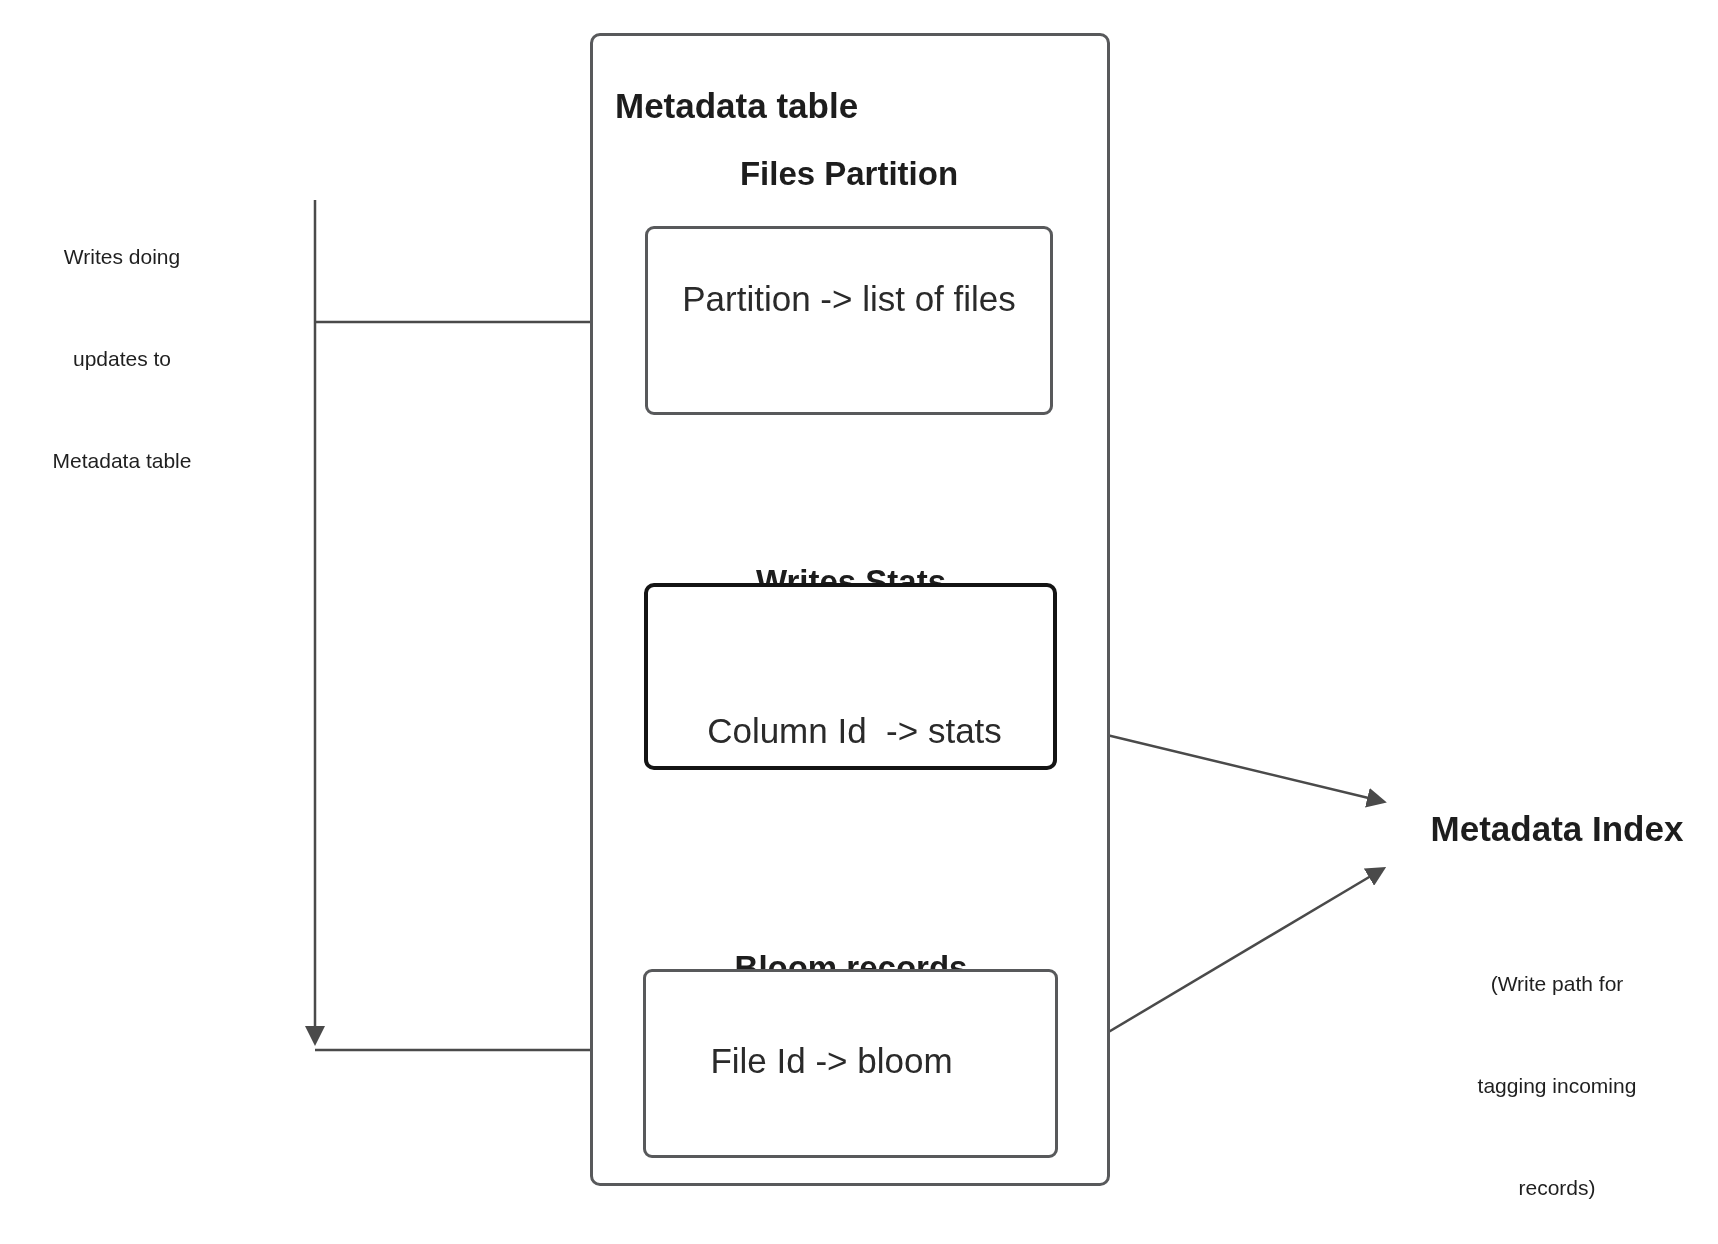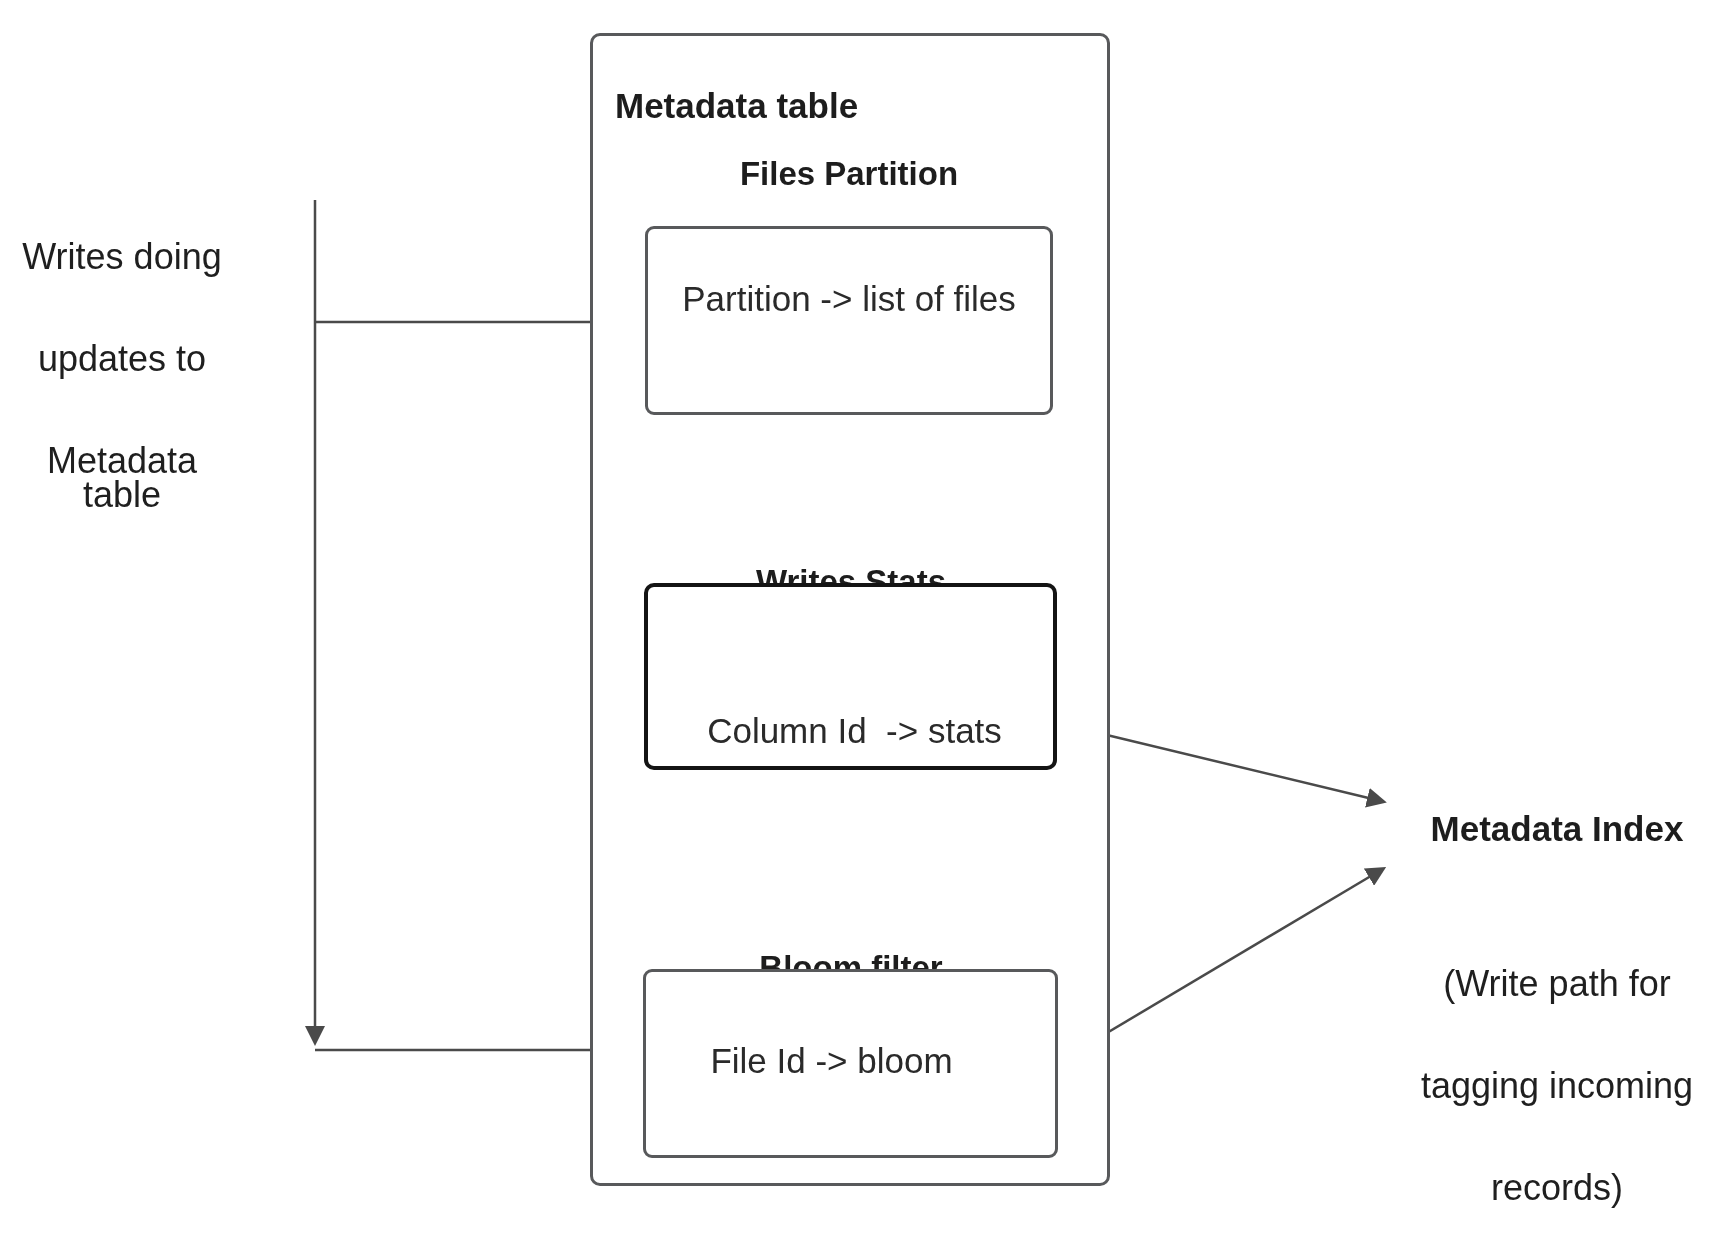--- a/index.html
+++ b/index.html
@@ -39,21 +39,21 @@
   .content-text {
     position: absolute;
     font-size: 35px;
     line-height: 34px;
     color: #2a2a2a;
     text-align: center;
     white-space: pre-wrap;
   }
   .note-text {
     position: absolute;
-    font-size: 36px;
+    font-size: 21px;
     line-height: 34px;
     color: #1f1f1f;
     text-align: center;
     white-space: pre-wrap;
   }
   #connector-layer {
     position: absolute;
     left: 0; top: 0;
     width: 1718px;
     height: 1244px;
@@ -118,21 +118,21 @@
     <div>Partition</div>
   </div>
 
   <div class="box dark" style="left:644px; top:583px; width:413px; height:187px;"></div>
 
   <div class="content-text" style="left:648px; top:636px; width:413px; line-height:38px;">
     <div>Column Id  -&gt; stats</div>
   </div>
 
   <div class="heading" style="left:645px; top:860px; width:412px;">
-    <div>Bloom filter</div>
+    <div>Bloom records</div>
     <div>partition</div>
   </div>
 
   <div class="box" style="left:643px; top:969px; width:415px; height:189px;"></div>
 
   <div class="content-text" style="left:643px; top:1044px; width:377px;">File Id -&gt; bloom</div>
 
   <div id="metadata-index-title">Metadata Index</div>
 
   <div class="note-text" style="left:1407px; top:899px; width:300px;">

